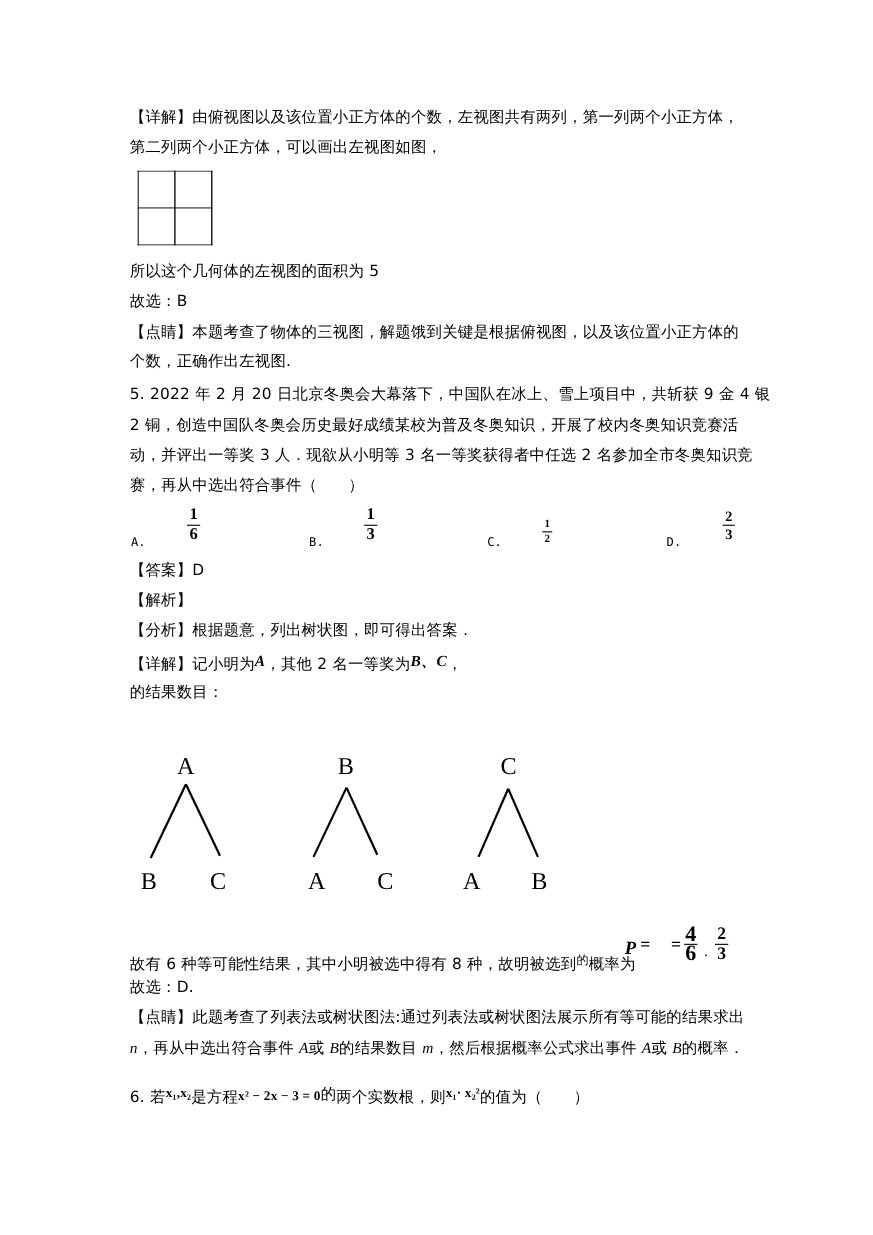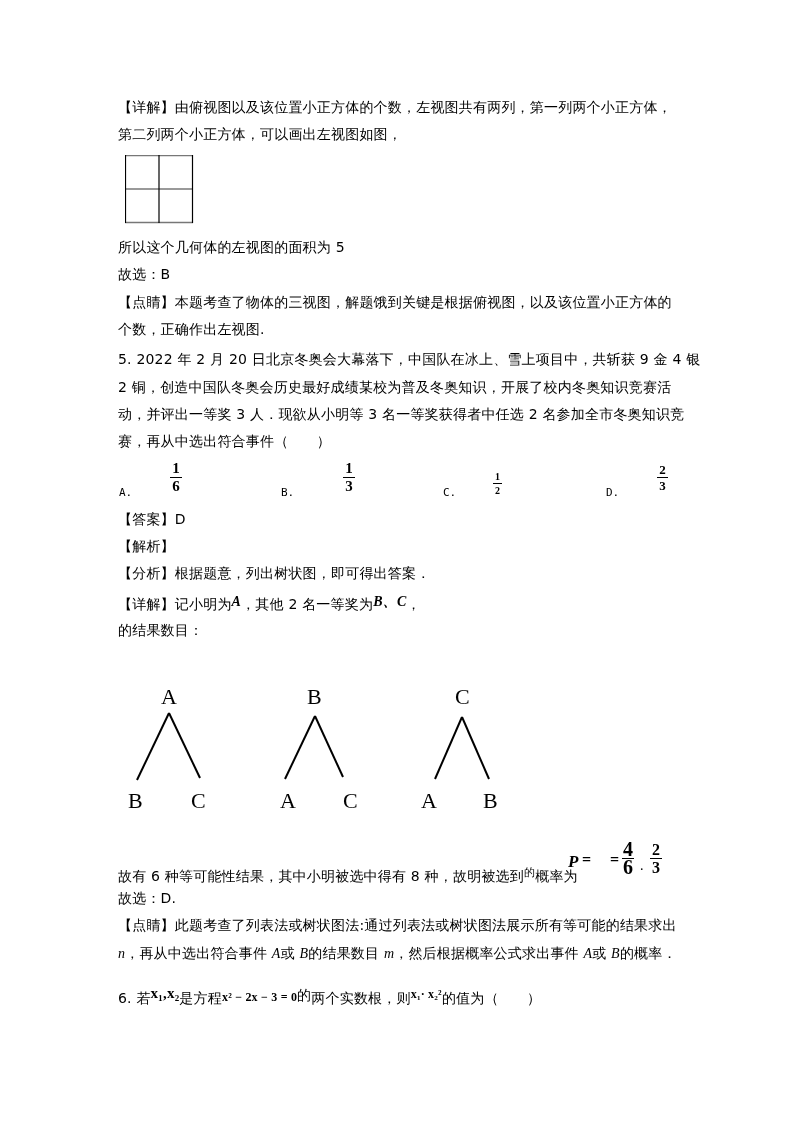--- a/index.html
+++ b/index.html
@@ -46,21 +46,21 @@
 <div>
   <span class="opt" style="left:119px; top:486px">A.</span>
   <span class="frac" style="left:143px; top:461px; width:12px">
     <span>1</span>
     <span class="bar"></span>
     <span>6</span>
   </span>
 </div>
 <div>
   <span class="opt" style="left:281px; top:486px">B.</span>
-  <span class="frac" style="left:316px; top:461px; width:12px">
+  <span class="frac" style="left:304px; top:461px; width:12px">
     <span>1</span>
     <span class="bar"></span>
     <span>3</span>
   </span>
 </div>
 <div>
   <span class="opt" style="left:443px; top:486px">C.</span>
   <span class="frac small" style="left:466px; top:471px; width:9px">
     <span>1</span>
     <span class="bar"></span>
@@ -131,14 +131,14 @@
   <span style="position:absolute; left:72px; top:16px; font-size:14px; font-weight:normal">.</span>
 </div>
 
 <div class="line" style="top:888px">故选：D.</div>
 <div class="line" style="top:915px">【点睛】此题考查了列表法或树状图法:通过列表法或树状图法展示所有等可能的结果求出</div>
 <div class="line" style="top:943px">
   <span class="it">n</span><span>，再从中选出符合事件 </span><span class="it">A</span><span>或 </span><span class="it">B</span><span>的结果数目 </span><span class="it">m</span><span>，然后根据概率公式求出事件 </span><span class="it">A</span><span>或 </span><span class="it">B</span><span>的概率．</span>
 </div>
 
 <div class="line" style="top:983px">
-  <span>6. 若</span><span class="math" style="font-size:15px; vertical-align:5px">x₁,x₂</span><span>是方程</span><span class="math" style="font-size:12px; vertical-align:2px">x² − 2x − 3 = 0</span><span style="vertical-align:3px">的</span><span>两个实数根，则</span><span class="math" style="font-size:12px; vertical-align:5px">x₁· x₂²</span><span>的值为（　　）</span>
+  <span>6. 若</span><span class="math" style="font-size:12px; vertical-align:5px">x₁,x₂</span><span>是方程</span><span class="math" style="font-size:12px; vertical-align:2px">x² − 2x − 3 = 0</span><span style="vertical-align:3px">的</span><span>两个实数根，则</span><span class="math" style="font-size:12px; vertical-align:5px">x₁· x₂²</span><span>的值为（　　）</span>
 </div>
 
 </body></html>

